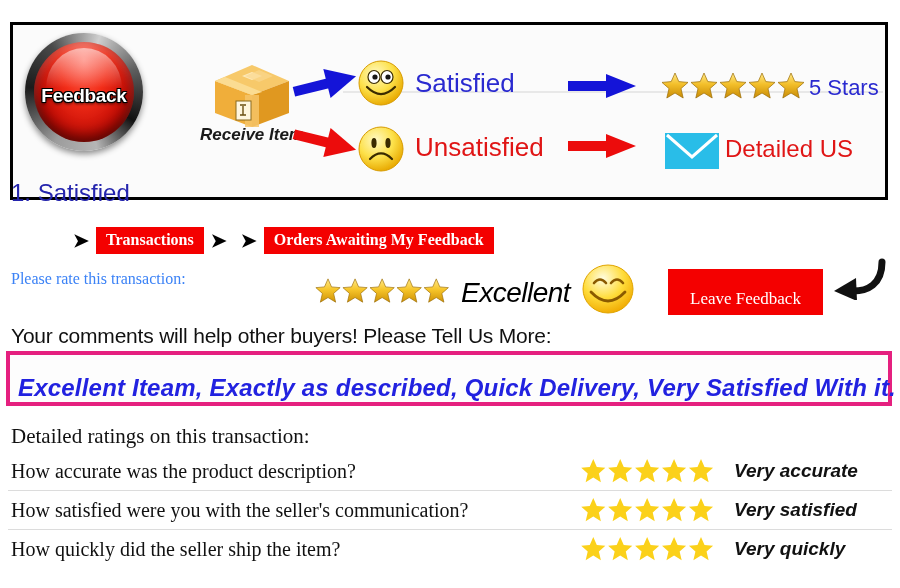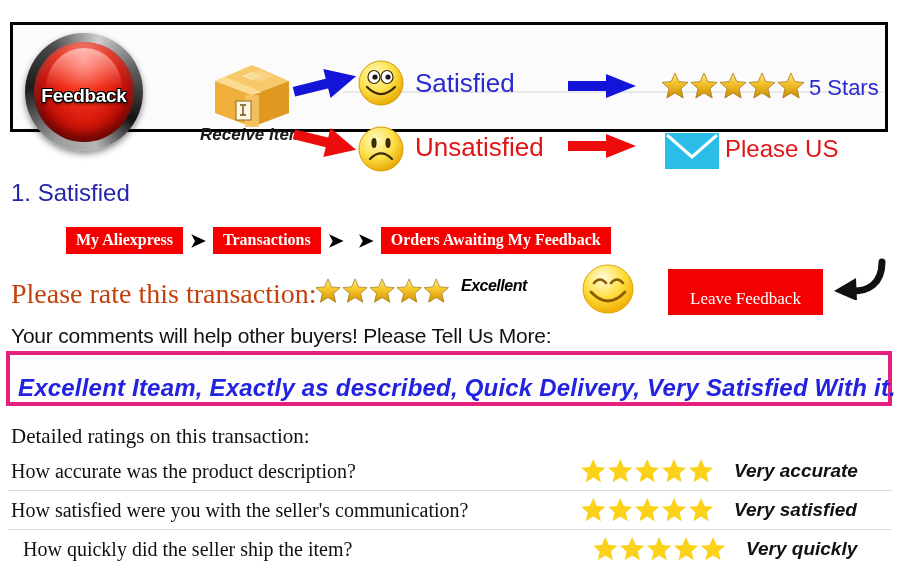--- a/index.html
+++ b/index.html
@@ -7,21 +7,21 @@
     width:900px;height:588px;
     background:#ffffff;
     font-family:"Liberation Serif", serif;
     position:relative;
     overflow:hidden;
   }
   .stage{position:relative;width:900px;height:588px;}
 
   
   .banner{
-    position:absolute;left:10px;top:22px;width:878px;height:110px;
+    position:absolute;left:10px;top:22px;width:878px;height:178px;
     border:3px solid #000000;
     background:#fbfbfb;
     box-sizing:border-box;
   }
   .banner-inner{position:relative;width:100%;height:100%;}
   .banner-divider{
     position:absolute;left:330px;top:66px;width:540px;height:2px;
     background:#e8e8e8;
   }
 
@@ -121,28 +121,28 @@
   }
   .crumb-sep{
     width:30px;text-align:center;
     color:#000;font-size:19px;font-weight:bold;
     font-family:"Liberation Sans", sans-serif;
     line-height:1;
   }
 
   
   .rate-label{
-    position:absolute;left:11px;top:278px;
-    font-size:28px;color:#c2410c;white-space:nowrap;
+    position:absolute;left:11px;top:270px;
+    font-size:16px;color:#3b82f6;white-space:nowrap;
   }
   .rate-stars{position:absolute;left:311px;top:277px;}
   .rate-excellent{
     position:absolute;left:461px;top:277px;
     font-family:"Liberation Sans", sans-serif;
-    font-weight:bold;font-style:italic;font-size:16px;color:#000;
+    font-weight:normal;font-style:italic;font-size:28px;color:#000;
     white-space:nowrap;letter-spacing:-.5px;
   }
   .rate-smiley{position:absolute;left:580px;top:263px;}
   .leave-btn{
     position:absolute;left:668px;top:269px;
     background:#f40000;color:#fff;
     font-family:"Liberation Serif", serif;
     font-size:17px;
     padding:20px 22px 6px 22px;
     white-space:nowrap;
@@ -182,21 +182,21 @@
     font-size:21px;color:#111;white-space:nowrap;
   }
   .det-table{
     position:absolute;left:8px;top:452px;width:884px;
   }
   .det-row{
     position:relative;height:38px;
     display:flex;align-items:center;
     border-bottom:1px solid #dcdcdc;
   }
-  .det-row:last-child{border-bottom:none;margin-left:12px;}
+  .det-row:last-child{border-bottom:none;}
   .det-q{
     flex:0 0 565px;
     font-size:20px;color:#111;white-space:nowrap;
     padding-left:3px;
   }
   .det-stars{flex:0 0 150px;display:flex;align-items:center;gap:2px;}
   .det-ans{
     flex:1;
     font-family:"Liberation Sans", sans-serif;
     font-weight:bold;font-style:italic;font-size:19px;color:#111;
@@ -328,29 +328,28 @@
         </svg>
       </span>
       <div class="lbl-5stars">5 Stars</div>
 
       <span class="env">
         <svg width="54" height="40" viewBox="0 0 54 40">
           <rect x="0" y="2" width="54" height="36" fill="#29bde8"></rect>
           <polyline points="2,4 27,26 52,4" fill="none" stroke="#ffffff" stroke-width="3"></polyline>
         </svg>
       </span>
-      <div class="lbl-contact">Please US</div>
+      <div class="lbl-contact">Detailed US</div>
 
     </div>
   </div>
 
   <div class="sec-title">1. Satisfied</div>
 
   <div class="crumbs">
-    <div class="crumb">My Aliexpress</div>
     <div class="crumb-sep">➤</div>
     <div class="crumb">Transactions</div>
     <div class="crumb-sep">➤</div>
     <div class="crumb-sep">➤</div>
     <div class="crumb">Orders Awaiting My Feedback</div>
   </div>
 
   <div class="rate-label">Please rate this transaction:</div>
 
   <span class="rate-stars">

